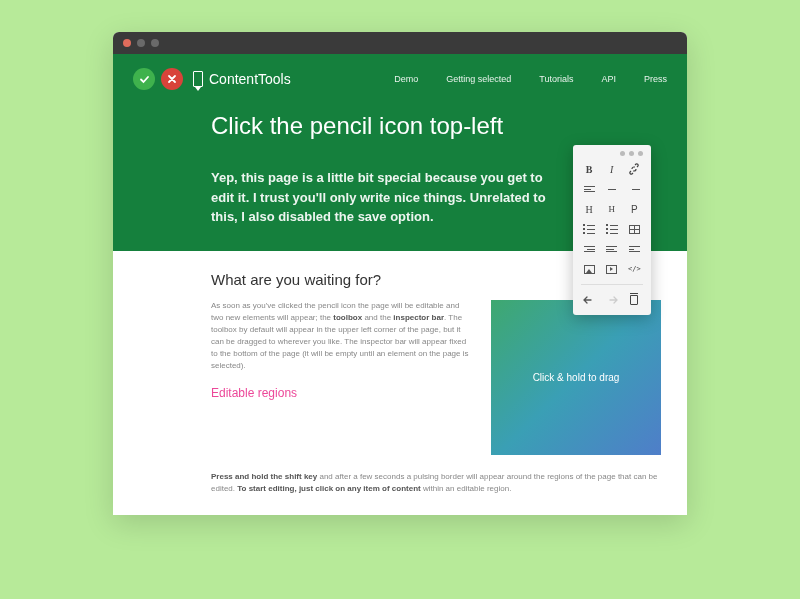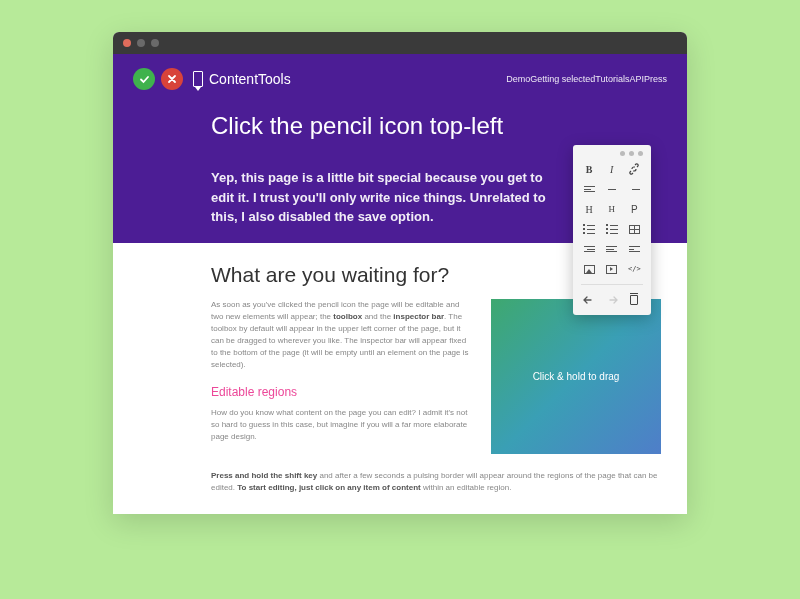--- a/index.html
+++ b/index.html
@@ -3,37 +3,37 @@
 <meta charset="utf-8">
 <style>
 *{margin:0;padding:0;box-sizing:border-box;}
 body{background:#b7ea99;font-family:-apple-system,BlinkMacSystemFont,'Segoe UI',Helvetica,Arial,sans-serif;width:800px;height:599px;overflow:hidden;display:flex;align-items:flex-start;justify-content:center;padding-top:32px;}
 .window{width:574px;background:#fff;border-radius:6px 6px 0 0;overflow:hidden;box-shadow:0 8px 30px rgba(0,0,0,0.15);position:relative;}
 .titlebar{height:22px;background:#3a3a3a;display:flex;align-items:center;padding:0 10px;gap:6px;}
 .tl-dot{width:8px;height:8px;border-radius:50%;}
 .tl-red{background:#e06c5c;}
 .tl-gray1{background:#6a6a6a;}
 .tl-gray2{background:#6a6a6a;}
-.hero{background:#4c1d95;color:#fff;padding:14px 20px 16px 20px;position:relative;}
+.hero{background:#15803d;color:#fff;padding:14px 20px 24px 20px;position:relative;}
 .hero-top{display:flex;align-items:center;justify-content:space-between;margin-bottom:22px;}
 .hero-left{display:flex;align-items:center;gap:10px;}
 .ok-cancel{display:flex;gap:6px;align-items:center;}
 .circle-btn{width:22px;height:22px;border-radius:50%;display:flex;align-items:center;justify-content:center;color:#fff;font-size:12px;font-weight:bold;}
 .ok{background:#3fb24d;}
 .cancel{background:#d8433a;}
 .brand{display:flex;align-items:center;gap:6px;font-size:14px;font-weight:300;}
 .pencil{width:10px;height:16px;border:1.2px solid #fff;border-radius:1px;position:relative;}
 .pencil::after{content:'';position:absolute;bottom:-5px;left:1px;width:0;height:0;border-left:3px solid transparent;border-right:3px solid transparent;border-top:4px solid #fff;}
-.nav{display:flex;gap:0;font-size:9px;font-weight:400;}
+.nav{display:flex;gap:28px;font-size:9px;font-weight:400;}
 .nav span{color:rgba(255,255,255,0.9);}
 .hero-body{padding-left:78px;padding-right:20px;}
 .hero h1{font-size:24px;font-weight:300;margin-bottom:28px;}
 .hero p{font-size:13px;font-weight:700;line-height:1.5;color:rgba(255,255,255,0.92);max-width:350px;}
 .content{padding:20px 26px 20px 98px;position:relative;}
-.content h2{font-size:21px;font-weight:400;color:#333;margin-bottom:12px;}
+.content h2{font-size:15px;font-weight:400;color:#333;margin-bottom:12px;}
 .content h3{font-size:12px;font-weight:400;color:#ec4899;margin:14px 0 8px 0;}
 .col-wrap{display:flex;gap:18px;}
 .col-left{flex:1;}
 .col-left p{font-size:8px;color:#888;line-height:1.5;margin-bottom:8px;}
 .col-left b{color:#555;font-weight:600;}
 .drag-box{width:170px;height:155px;background:linear-gradient(135deg,#3ea86f 0%,#3a9fb5 50%,#4f7ec9 100%);display:flex;align-items:center;justify-content:center;color:#fff;font-size:10px;font-weight:300;flex-shrink:0;}
 .bottom-p{font-size:8px;color:#888;line-height:1.5;margin-top:16px;}
 .bottom-p b{color:#555;font-weight:600;}
 .toolbox{position:absolute;top:113px;right:36px;width:78px;background:#f4f4f4;border-radius:3px;box-shadow:0 4px 16px rgba(0,0,0,0.25);padding:6px 8px 8px 8px;}
 .tb-header{display:flex;justify-content:flex-end;gap:4px;margin-bottom:6px;}
@@ -109,21 +109,20 @@
   </div>
 
   <div class="content">
     <h2>What are you waiting for?</h2>
     <div class="col-wrap">
       <div class="col-left">
         <p>
           <span>As soon as you've clicked the pencil icon the page will be editable and two new elements will appear; the </span><b>toolbox</b><span> and the </span><b>inspector bar</b><span>. The toolbox by default will appear in the upper left corner of the page, but it can be dragged to wherever you like. The inspector bar will appear fixed to the bottom of the page (it will be empty until an element on the page is selected).</span>
         </p>
         <h3>Editable regions</h3>
-        <p>How do you know what content on the page you can edit? I admit it's not so hard to guess in this case, but imagine if you will a far more elaborate page design.</p>
       </div>
       <div class="drag-box">
         <span>Click &amp; hold to drag</span>
       </div>
     </div>
     <p class="bottom-p">
       <b>Press and hold the shift key</b><span> and after a few seconds a pulsing border will appear around the regions of the page that can be edited. </span><b>To start editing, just click on any item of content</b><span> within an editable region.</span>
     </p>
   </div>
 

